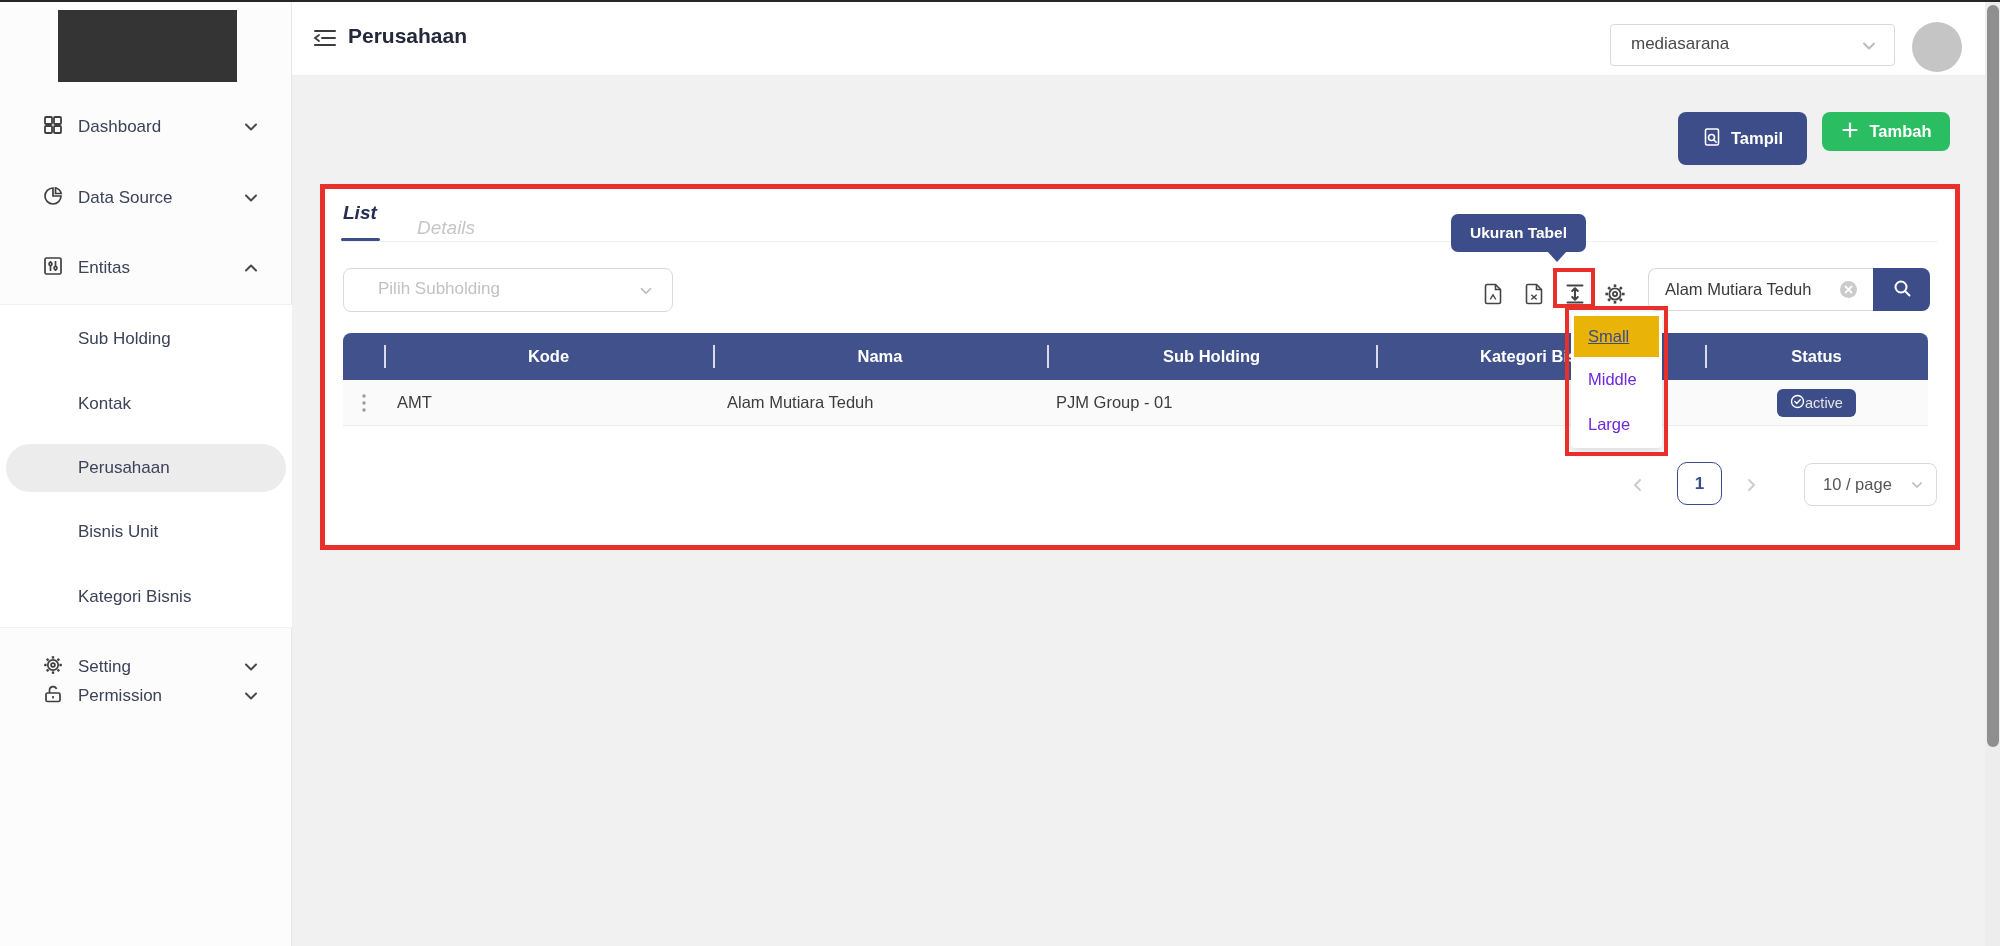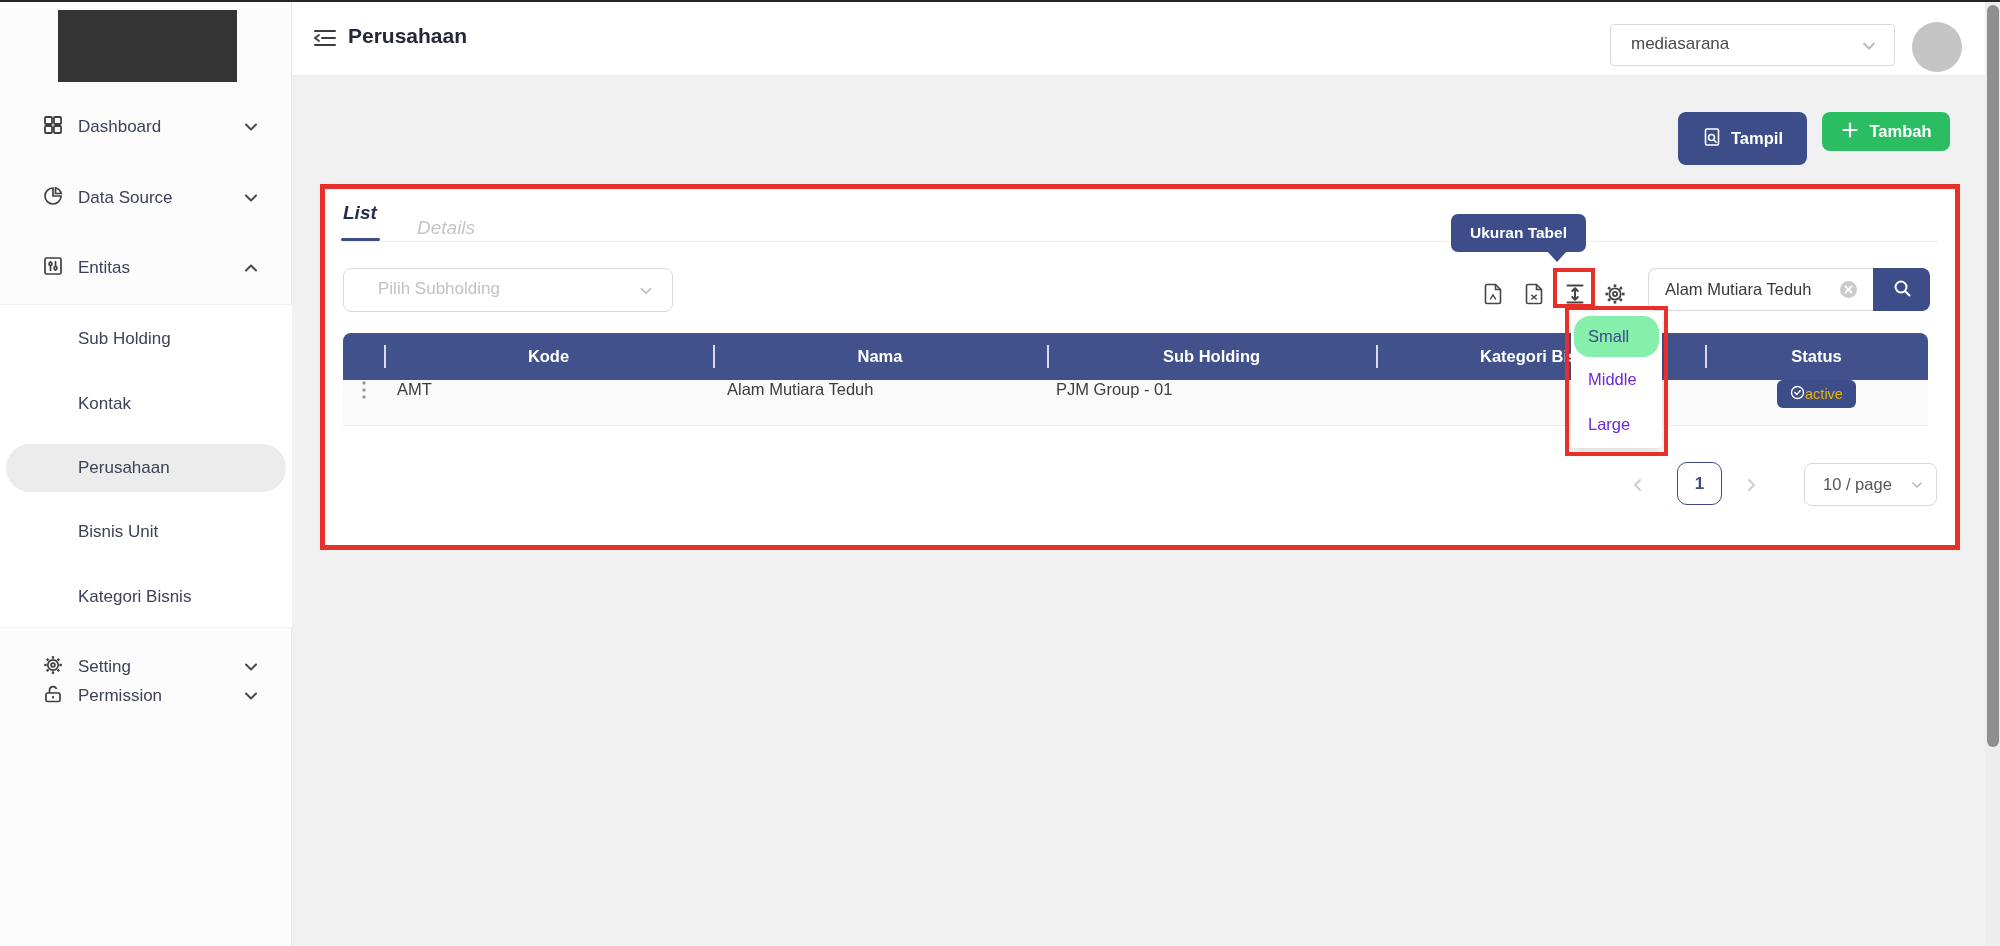--- a/index.html
+++ b/index.html
@@ -54,35 +54,35 @@
   .search-clear { left:1514px; top:91px; width:19px; height:19px; cursor:pointer; }
   .search-btn { left:1548px; top:79px; width:57px; height:43px; background:#3d4d89; border:none; border-radius:0 8px 8px 0; display:flex; align-items:center; justify-content:center; cursor:pointer; }
 
   .tooltip { left:1126px; top:25px; width:135px; height:38px; background:#3d4d89; border-radius:7px; display:flex; align-items:center; justify-content:center; color:#fff; font-size:15.5px; font-weight:600; z-index:8; }
   .tooltip-arrow { left:1222px; top:62px; width:0; height:0; border-left:10px solid transparent; border-right:10px solid transparent; border-top:11px solid #3d4d89; z-index:8; }
 
   
   .thead { left:18px; top:144px; width:1585px; height:47px; background:#41518c; border-radius:8px 8px 0 0; display:flex; align-items:center; }
   .th { color:#fff; font-size:16.5px; font-weight:600; text-align:center; }
   .th-div { position:absolute; top:12px; width:2px; height:23px; background:rgba(255,255,255,.8); }
-  .trow { left:18px; top:191px; width:1585px; height:46px; background:#fafafa; border-bottom:1px solid #ececec; display:flex; font-size:16.5px; color:#3d3d3d; }
+  .trow { left:18px; top:191px; width:1585px; height:46px; background:#fafafa; border-bottom:1px solid #ececec; display:flex; align-items:center; font-size:16.5px; color:#3d3d3d; }
   .c0{width:41px; display:flex; justify-content:center;} .c1{width:329px; padding-left:13px;}
   .c2{width:334px; padding-left:14px;} .c3{width:329px; padding-left:9px;}
   .c4{width:329px;} .c5{width:223px; display:flex; justify-content:center;}
   .th.c1,.th.c2,.th.c3,.th.c4{padding-left:0;}
-  .badge { display:inline-flex; align-items:center; height:28px; padding:0 13px; background:#3d4d89; border-radius:6px; color:#eab308; font-size:14.5px; }
+  .badge { display:inline-flex; align-items:center; height:28px; padding:0 13px; background:#3d4d89; border-radius:6px; color:#e5e5e5; font-size:14.5px; }
 
   
   .pg-arrow { width:26px; height:26px; display:flex; align-items:center; justify-content:center; cursor:pointer; }
   .pg-page { left:1352px; top:273px; width:45px; height:43px; border:1.5px solid #3b4c89; border-radius:10px; display:flex; align-items:center; justify-content:center; color:#3b4c89; font-size:17px; font-weight:600; cursor:pointer; background:#fff; }
 
   
   .size-panel { left:1571px; top:312px; width:91px; height:136px; background:#fff; border-radius:4px; box-shadow:0 3px 10px rgba(0,0,0,.16); z-index:5; }
   .size-item { position:absolute; left:3px; width:85px; font-size:16.5px; color:#6d28d9; padding-left:14px; cursor:pointer; }
-  .size-item.selected { background:#86efac; border-radius:16px; color:#3b4c89; font-weight:500; }
+  .size-item.selected { background:#eab308; border-radius:0; color:#3b4c89; font-weight:500;text-decoration:underline; }
 
   
   .sb-track { left:1985px; top:2px; width:15px; height:944px; background:#ededed; z-index:30; }
   .sb-thumb { left:1987px; top:5px; width:12px; height:742px; background:#8f8f8f; border-radius:6px; z-index:31; cursor:grab; }
 </style>
 </head>
 <body>
 
 <div id="app">
 

